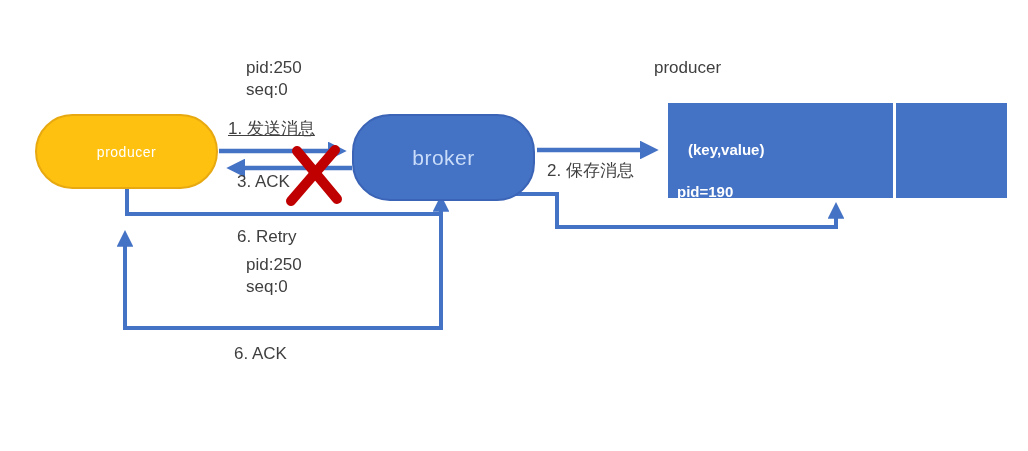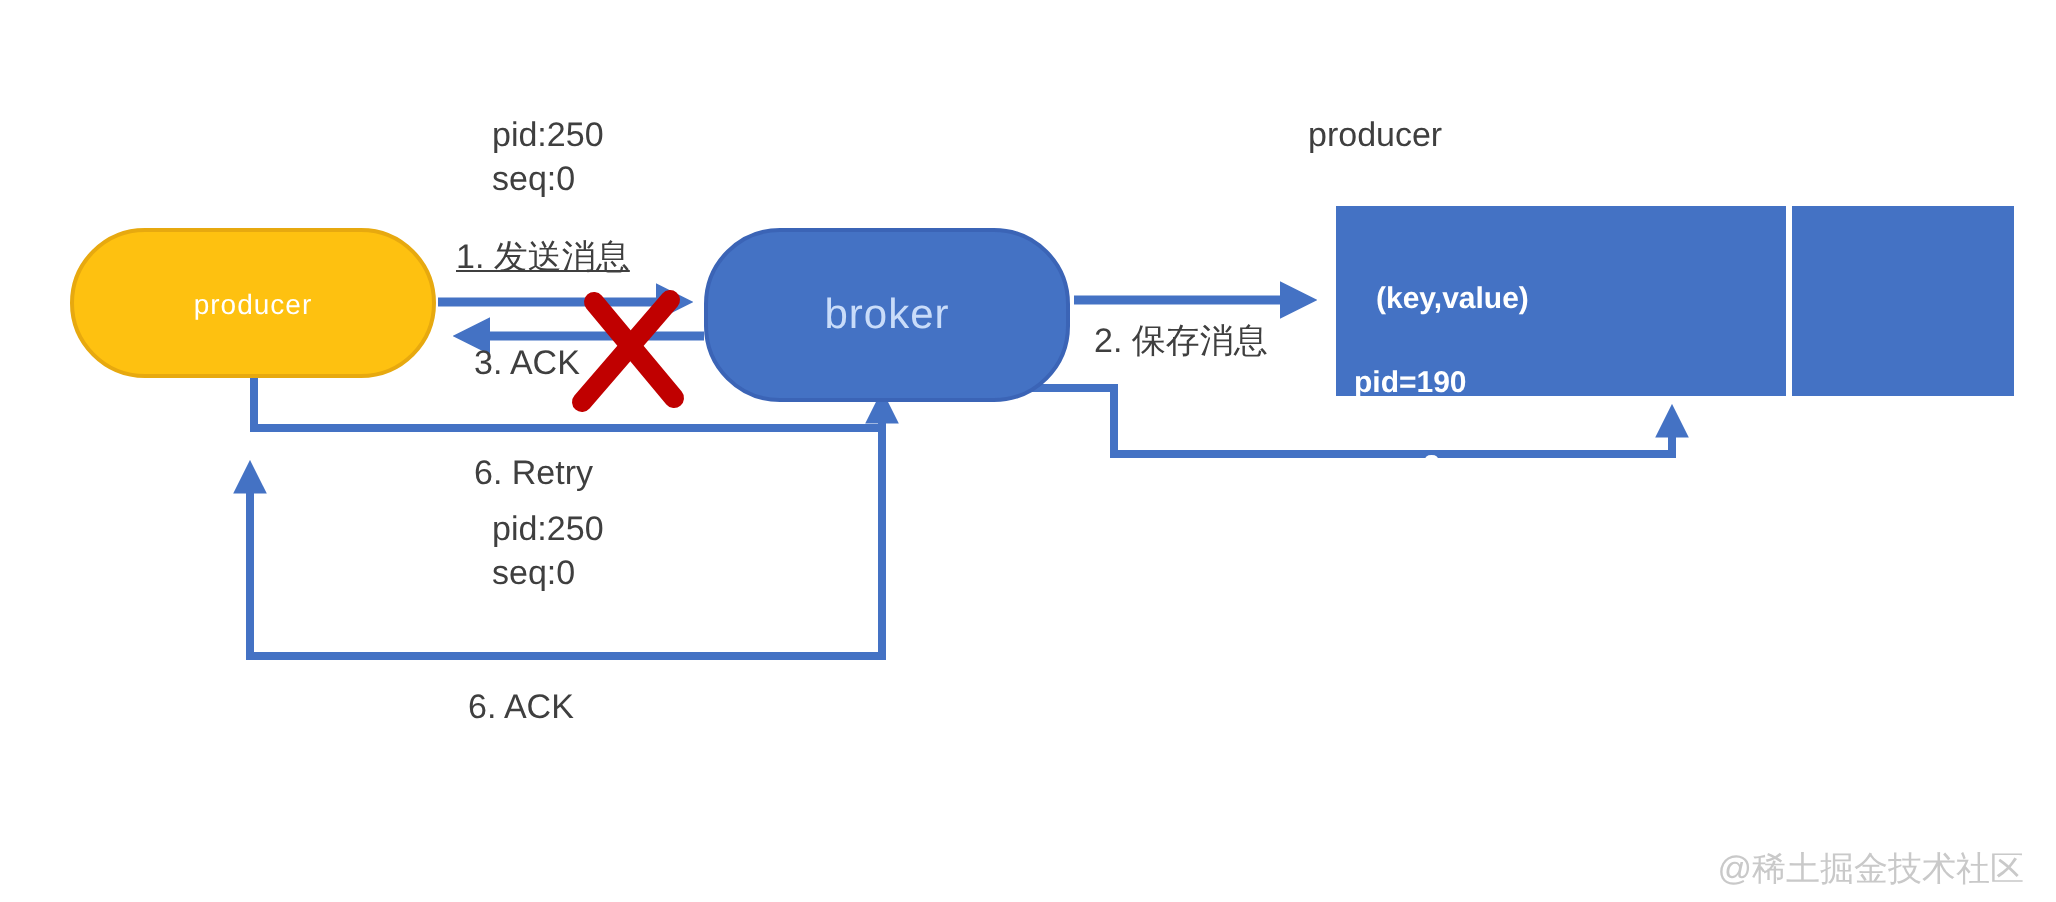--- a/index.html
+++ b/index.html
@@ -100,15 +100,14 @@
   <div class="lbl" style="left:547px;top:160px;">2. 保存消息</div>
 
   <div class="lbl" style="left:237px;top:226px;">6. Retry</div>
 
   <div class="lbl" style="left:246px;top:254px;">pid:250
 seq:0</div>
 
 
   <div class="lbl" style="left:234px;top:343px;">6. ACK</div>
 
-  <div class="watermark">@稀土掘金技术社区</div>
 
 </div>
 
 </body></html>

